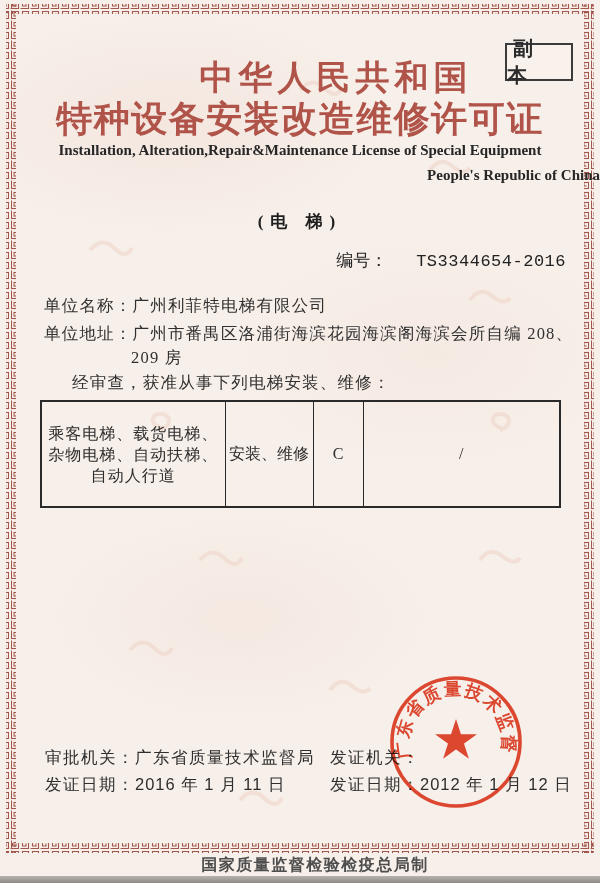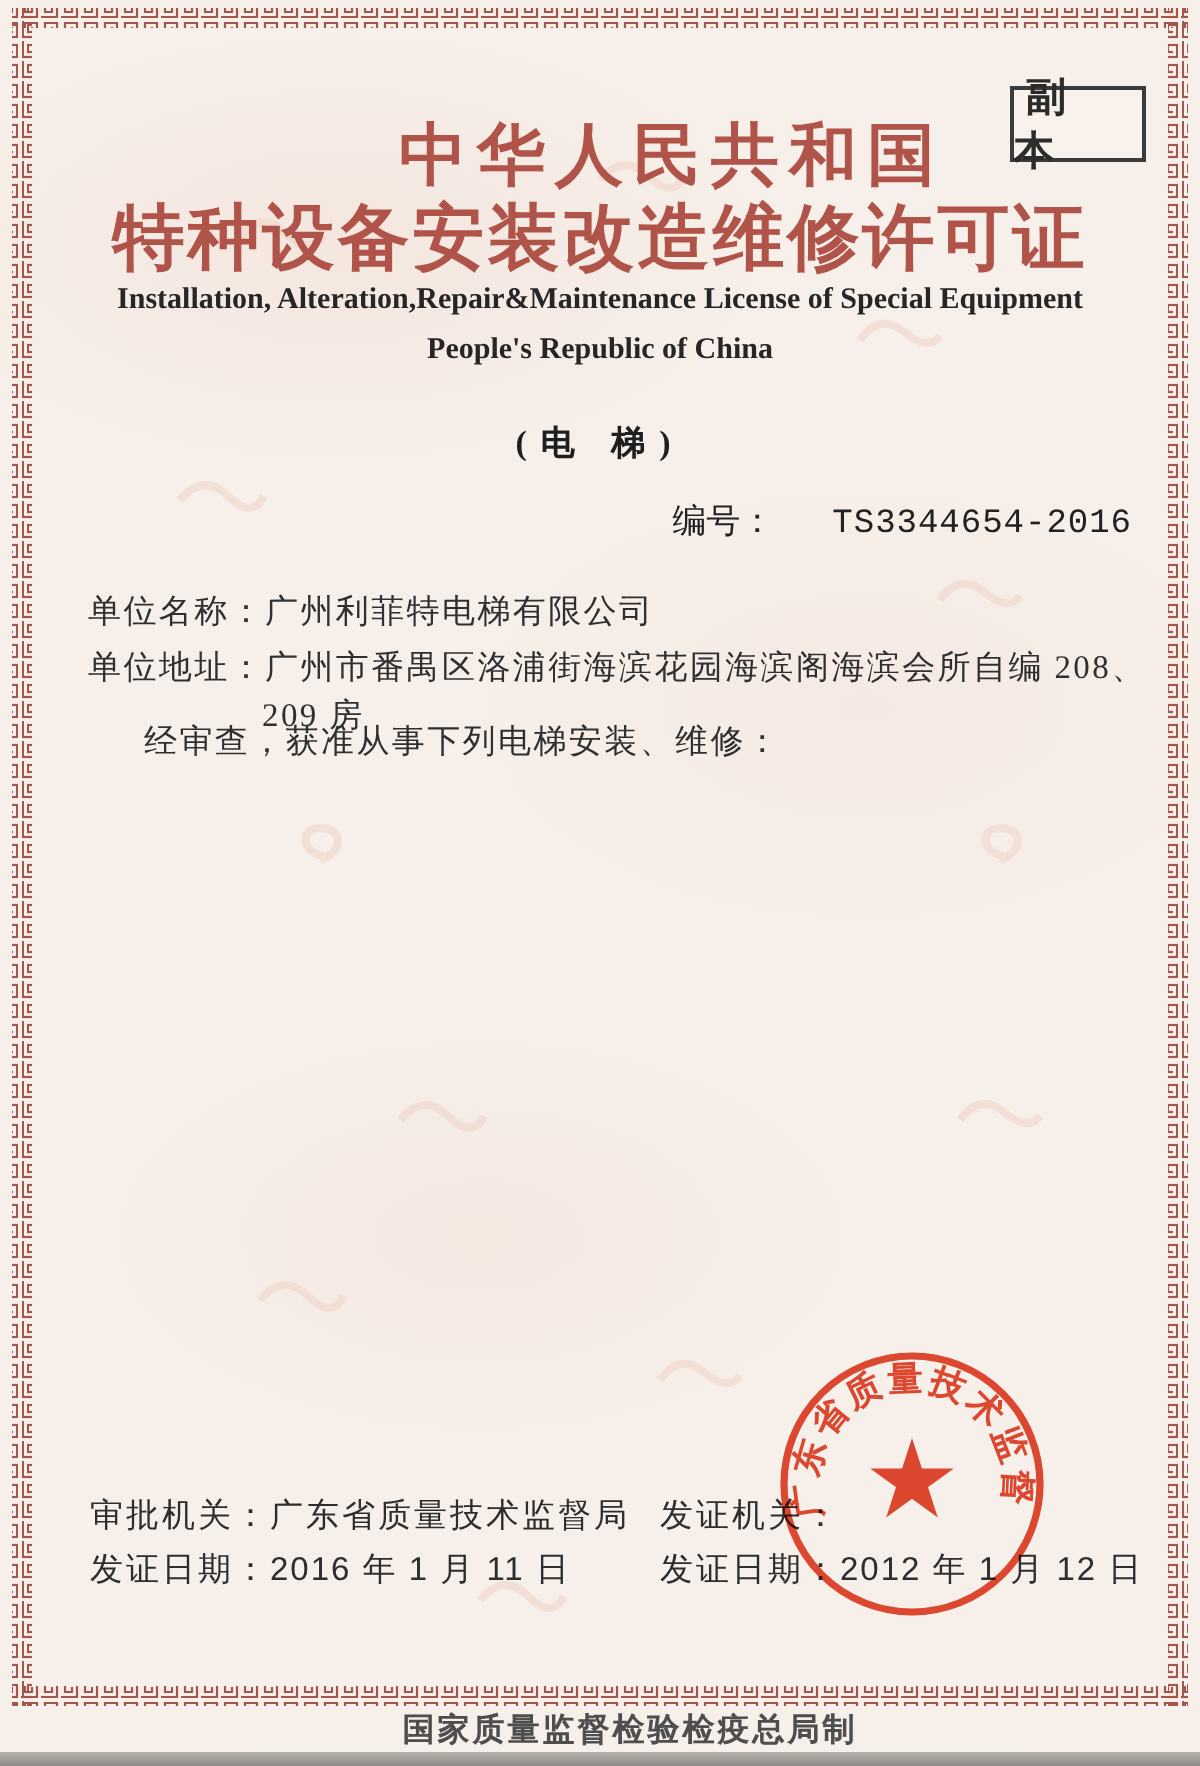--- a/index.html
+++ b/index.html
@@ -32,30 +32,30 @@
   }
   .title-cn-1{
     top:55px;font-family:"Liberation Sans", sans-serif;
     font-weight:bold;font-size:34px;color:#b0544a;letter-spacing:5px;padding-left:36px;
   }
   .title-cn-2{
     top:95px;font-family:"Liberation Sans", sans-serif;
     font-weight:bold;font-size:36px;color:#b0544a;letter-spacing:1.5px;white-space:nowrap;
   }
   .title-en-1{top:142px;font-weight:bold;font-size:15px;color:#262626;white-space:nowrap;}
-  .title-en-2{top:167px;font-weight:bold;font-size:15px;color:#262626;}
+  .title-en-2{top:167px;font-weight:bold;font-size:15px;color:#262626;text-align:right;}
   .equip{top:210px;font-size:17px;color:#1f1f1f;letter-spacing:7px;font-weight:bold;}
   .license-line{top:249px;right:34px;font-size:17px;color:#222;}
   .license-line .num{font-family:Liberation Mono, monospace;letter-spacing:.5px;margin-left:29px;}
 
   .bodyline{font-size:16.5px;letter-spacing:1.2px;color:#303030;white-space:nowrap;}
   .company-name{left:44px;top:295px;}
   .company-addr1{left:44px;top:323px;}
   .company-addr2{left:131px;top:347px;}
-  .approval-note{left:72px;top:360px;}
+  .approval-note{left:72px;top:372px;}
 
   .lic-table{
     left:40px;top:400px;width:519px;height:108px;
     border-collapse:collapse;table-layout:fixed;
     background:transparent;
   }
   .lic-table td,.lic-table th{
     border:1.5px solid #2a2a2a;
     text-align:center;vertical-align:middle;
     font-weight:normal;color:#2d2d2d;
@@ -145,20 +145,30 @@
     <div class="abs bodyline approval-note">经审查，获准从事下列电梯安装、维修：</div>
 
     <table class="abs lic-table">
       <colgroup>
         <col class="c-col0">
           <col class="c-col1">
           <col class="c-col2">
           <col class="c-col3">
       </colgroup>
       <tbody>
+      <tr class="drow">
+        <td class="type-lines">
+          <div>乘客电梯、载货电梯、</div>
+          <div>杂物电梯、自动扶梯、</div>
+          <div>自动人行道</div>
+        </td>
+        <td>安装、维修</td>
+        <td>C</td>
+        <td>/</td>
+      </tr>
     </tbody>
       </table>
 
     <div class="abs footer-line f-approve"><span>审批机关：</span><span>广东省质量技术监督局</span></div>
 
     <div class="abs footer-line f-valid"><span>发证日期：</span><span class="digits">2016 年 1 月 11 日</span></div>
 
     <div class="abs footer-line f-issueorg"><span>发证机关：</span></div>
 
     <div class="abs footer-line f-issuedate"><span>发证日期：</span><span class="digits">2012 年 1 月 12 日</span></div>

